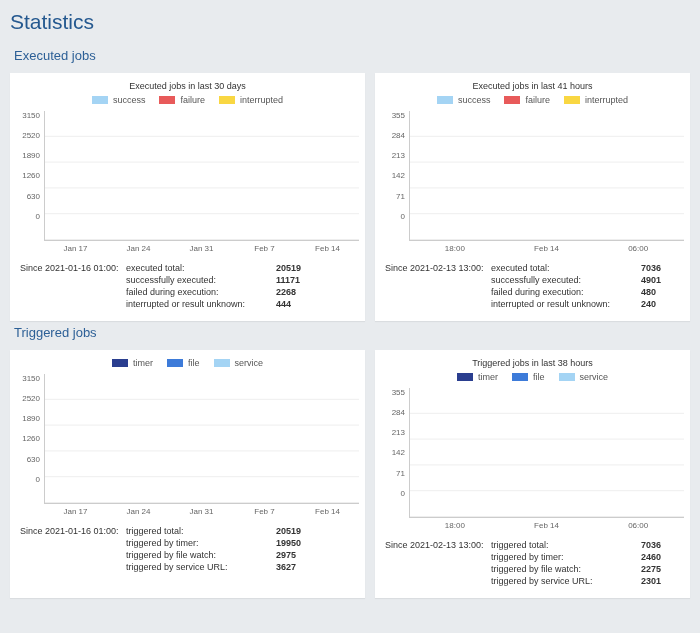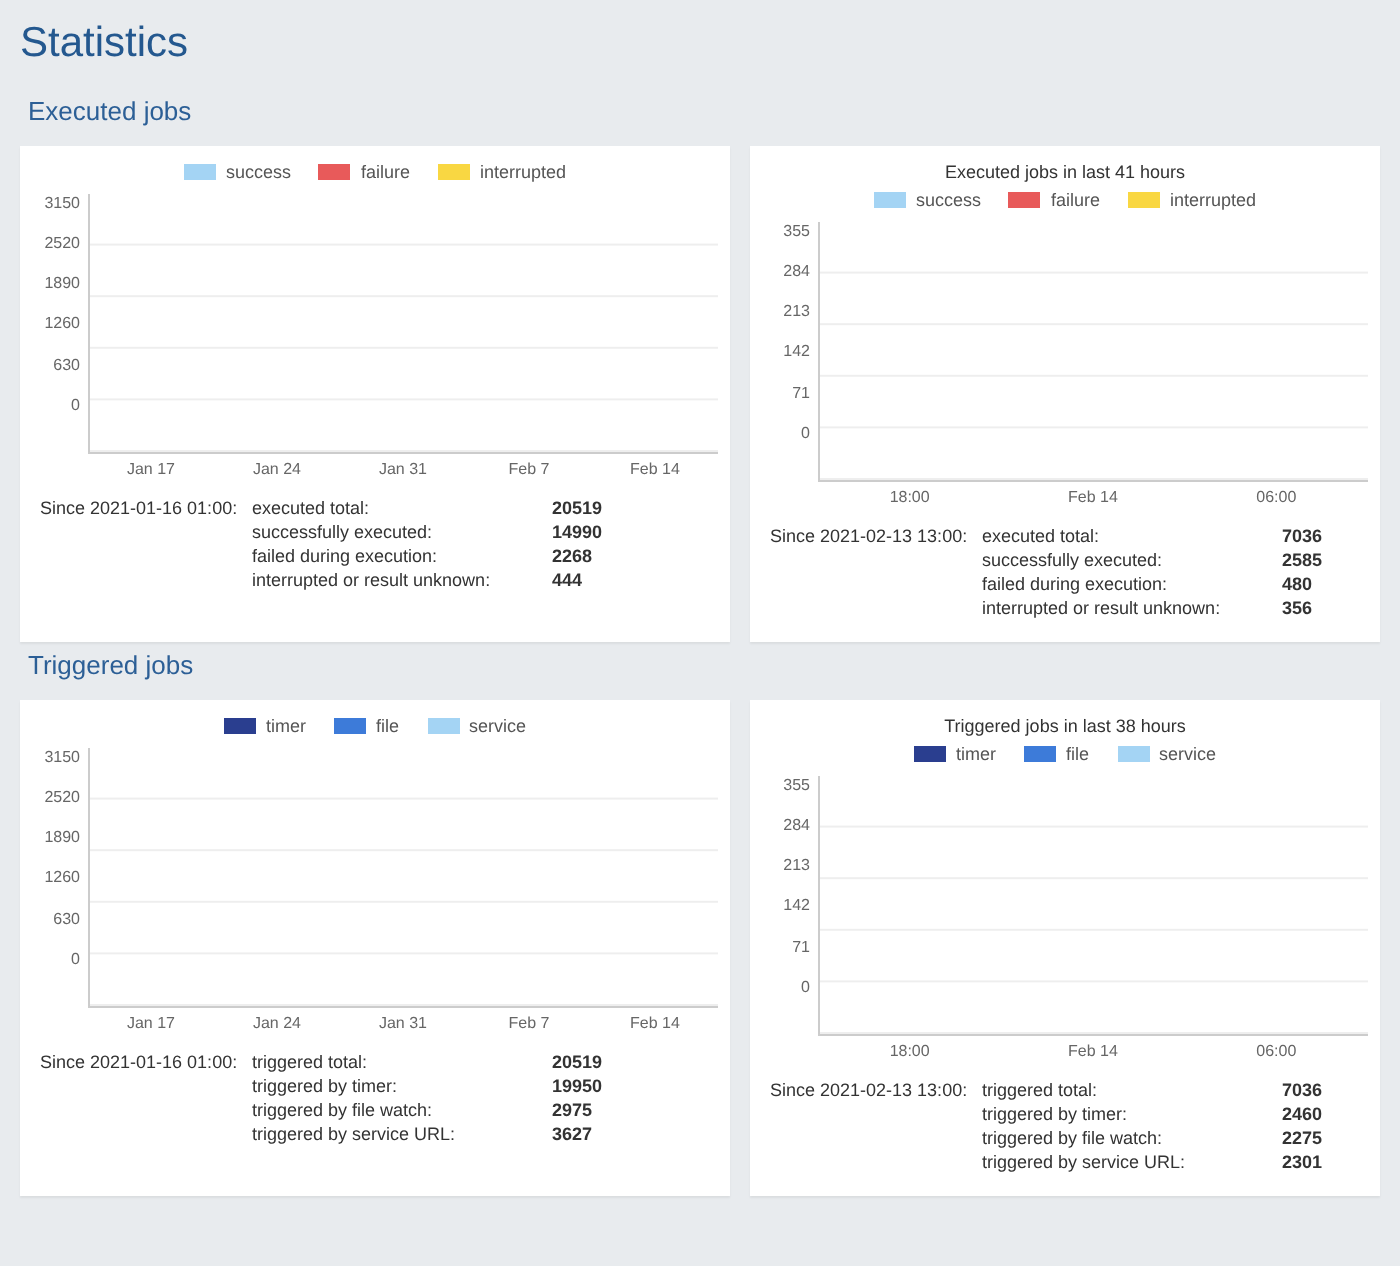--- a/index.html
+++ b/index.html
@@ -29,20 +29,21 @@
   .val { width: 44px; text-align: left; font-weight: 700; }
 </style>
 </head>
 <body>
 
 <h1>Statistics</h1>
 
 <h2>Executed jobs</h2>
 <div class="row">
   <div class="card left">
+      <div class="chart-title">Executed jobs in last 30 days</div>
       <div class="legend">
         <div class="legend-item">
           <span class="sw" style="background: rgb(164, 212, 244);"></span>
           <span>success</span>
         </div>
         <div class="legend-item">
           <span class="sw" style="background: rgb(232, 90, 90);"></span>
           <span>failure</span>
         </div>
         <div class="legend-item">
@@ -222,21 +223,21 @@
       </div>
       <div class="summary">
         <div class="row2">
           <span class="since">Since 2021-01-16 01:00:</span>
           <span class="label">executed total:</span>
           <span class="val">20519</span>
         </div>
         <div class="row2">
           <span class="since"></span>
           <span class="label">successfully executed:</span>
-          <span class="val">14990</span>
+          <span class="val">11171</span>
         </div>
         <div class="row2">
           <span class="since"></span>
           <span class="label">failed during execution:</span>
           <span class="val">2268</span>
         </div>
         <div class="row2">
           <span class="since"></span>
           <span class="label">interrupted or result unknown:</span>
           <span class="val">444</span>
@@ -399,31 +400,31 @@
       </div>
       <div class="summary">
         <div class="row2">
           <span class="since">Since 2021-02-13 13:00:</span>
           <span class="label">executed total:</span>
           <span class="val">7036</span>
         </div>
         <div class="row2">
           <span class="since"></span>
           <span class="label">successfully executed:</span>
-          <span class="val">2585</span>
+          <span class="val">4901</span>
         </div>
         <div class="row2">
           <span class="since"></span>
           <span class="label">failed during execution:</span>
           <span class="val">480</span>
         </div>
         <div class="row2">
           <span class="since"></span>
           <span class="label">interrupted or result unknown:</span>
-          <span class="val">356</span>
+          <span class="val">240</span>
         </div>
       </div>
     </div>
 </div>
 
 <h2 style="">Triggered jobs</h2>
 <div class="row">
   <div class="card left">
       <div class="legend">
         <div class="legend-item">

